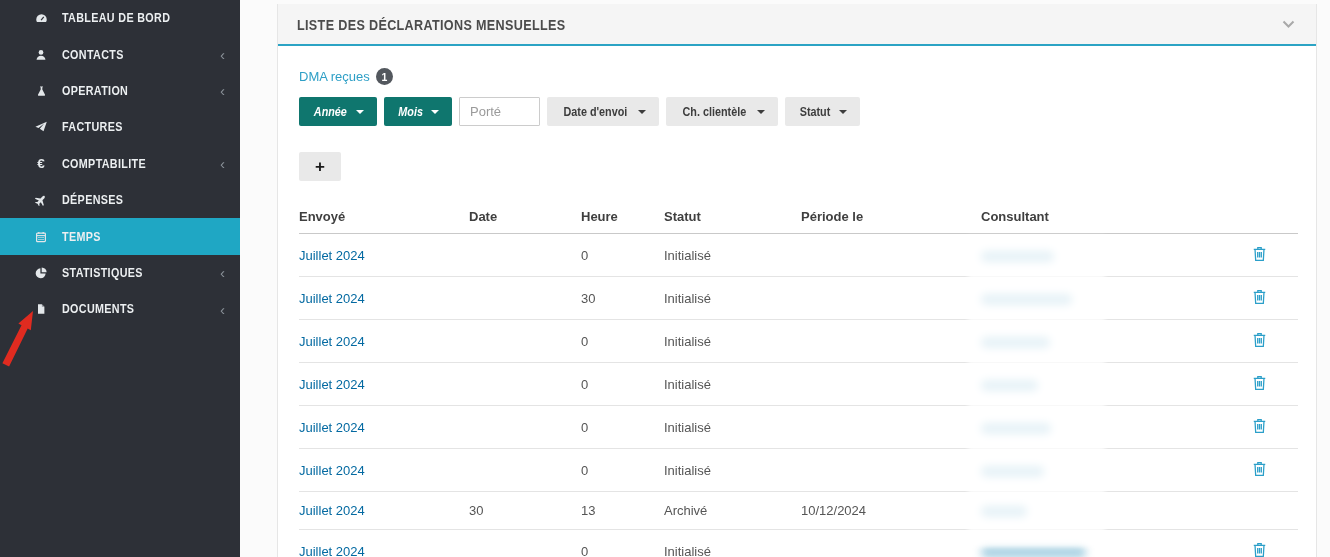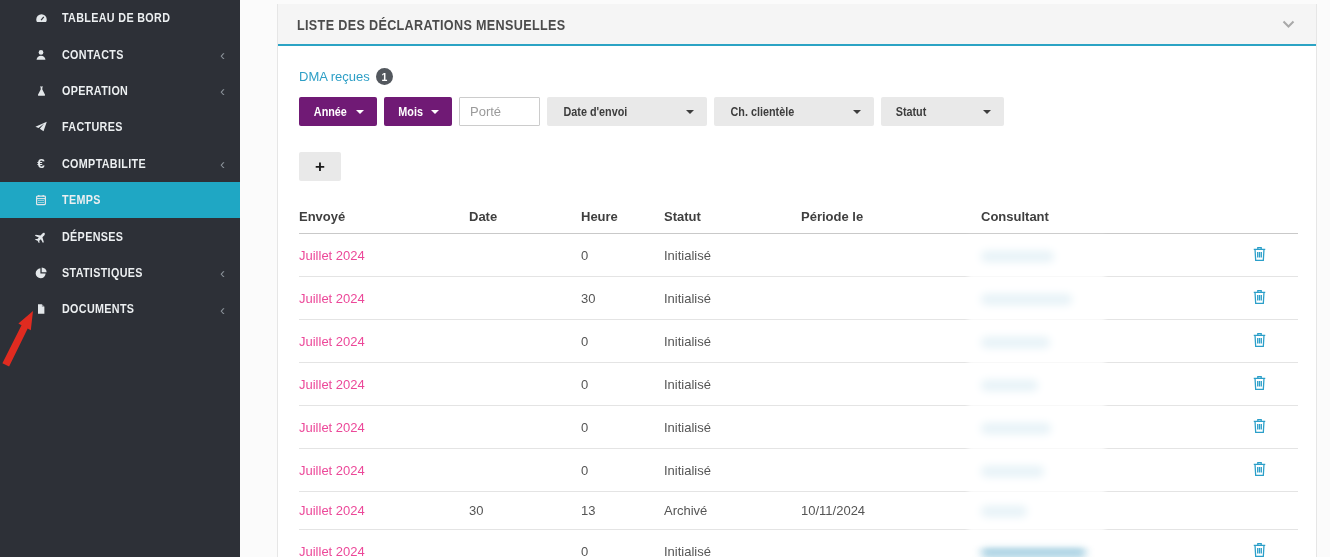--- a/index.html
+++ b/index.html
@@ -67,22 +67,22 @@
     margin-left:6px;
   }
 
   .filter-row { display:flex; gap:7px; margin-bottom:26px; align-items:center; }
   .btn {
     height:29px; display:inline-flex; align-items:center; justify-content:center;
     padding:0 13px; font-size:12px; border:none; border-radius:2px; cursor:pointer;
     font-family:"Liberation Sans", sans-serif;
   }
   .btn .lbl { display:inline-block; transform:scaleX(.9); font-weight:700; white-space:nowrap; }
-  .btn-primary { background:#701a75; color:#fff; }
-  .btn-light { background:#e9e9e9; color:#3d3d3d;gap:48px; }
+  .btn-primary { background:#0f766e; color:#fff;font-style:italic; }
+  .btn-light { background:#e9e9e9; color:#3d3d3d; }
   .caret {
     margin-left:7px; width:0; height:0; display:inline-block;
     border-left:4px solid transparent; border-right:4px solid transparent;
     border-top:4px solid currentColor;
   }
   .flt-input {
     width:81px; height:29px; border:1px solid #ccc; border-radius:1px;
     padding:0 10px; font-size:13px; color:#555;
     font-family:"Liberation Sans", sans-serif;
   }
@@ -96,21 +96,21 @@
 
   table.decl { width:999px; border-collapse:collapse; font-size:13px; table-layout:fixed; }
   .decl th {
     text-align:left; color:#3f3f3f; font-weight:700; font-size:13px;
     padding:5px 0 9px; border-bottom:1px solid #c9c9c9;
   }
   .decl td {
     height:18px; padding:11px 0; border-bottom:1px solid #e4e4e4;
     color:#555; vertical-align:middle;
   }
-  .period-link { color:#ec4899; text-decoration:none; cursor:pointer; }
+  .period-link { color:#0369a1; text-decoration:none; cursor:pointer; }
   .redacted {
     display:inline-block; height:11px; border-radius:5px;
     background:#5ba8c9; opacity:.55; filter:blur(4px); vertical-align:middle;
   }
   .td-action { text-align:center; }
   .trash-btn { background:none; border:none; cursor:pointer; color:#2b9fc9; padding:0; line-height:0; }
 
   .blur-overlay {
     position:absolute; left:690px; top:232px; width:137px; height:310px;
     background:rgba(255,255,255,.72); filter:blur(2px); pointer-events:none;
@@ -158,39 +158,39 @@
             </svg>
           </span>
           <span class="sb-label">FACTURES</span>
         </div>
         <div class="sb-item">
           <span class="sb-icon">
             <span style="font-weight:700;font-size:13.5px;line-height:1">€</span>
           </span>
           <span class="sb-label">COMPTABILITE</span>
           <span class="sb-chevron">‹</span>
+        </div>
+        <div class="sb-item">
+          <span class="sb-icon">
+            <svg width="14" height="14" viewBox="0 0 16 16" style="transform:rotate(42deg)">
+              <path fill="currentColor" d="M14.2 10.1 9.5 7.2V3.9c0-.8-.6-1.9-1.5-1.9s-1.5 1.1-1.5 1.9v3.3l-4.7 2.9v1.4l4.7-1.5v2.6L5 13.8v1l3-1 3 1v-1l-1.5-1.2V10l4.7 1.5z"></path>
+            </svg>
+          </span>
+          <span class="sb-label">DÉPENSES</span>
         </div>
         <div class="sb-item active">
           <span class="sb-icon">
             <svg width="14" height="14" viewBox="0 0 16 16" fill="none" stroke="currentColor">
               <rect x="3" y="3.6" width="10" height="9.8" rx="1" stroke-width="1.4"></rect>
               <path d="M3 6.4h10" stroke-width="1.2"></path>
               <path d="M5.5 2.2v2M10.5 2.2v2" stroke-width="1.4"></path>
               <path d="M5 8.6h1.4M7.3 8.6h1.4M9.6 8.6h1.4M5 10.9h1.4M7.3 10.9h1.4M9.6 10.9h1.4" stroke-width="1.3"></path>
             </svg>
           </span>
           <span class="sb-label">TEMPS</span>
-        </div>
-        <div class="sb-item">
-          <span class="sb-icon">
-            <svg width="14" height="14" viewBox="0 0 16 16" style="transform:rotate(42deg)">
-              <path fill="currentColor" d="M14.2 10.1 9.5 7.2V3.9c0-.8-.6-1.9-1.5-1.9s-1.5 1.1-1.5 1.9v3.3l-4.7 2.9v1.4l4.7-1.5v2.6L5 13.8v1l3-1 3 1v-1l-1.5-1.2V10l4.7 1.5z"></path>
-            </svg>
-          </span>
-          <span class="sb-label">DÉPENSES</span>
         </div>
         <div class="sb-item">
           <span class="sb-icon">
             <svg width="14" height="14" viewBox="0 0 16 16">
               <path fill="currentColor" d="M7.3 2.7a5.7 5.7 0 1 0 6 6h-6z"></path>
               <path fill="currentColor" d="M8.8 1.6a5.7 5.7 0 0 1 5.6 5.6H8.8z"></path>
             </svg>
           </span>
           <span class="sb-label">STATISTIQUES</span>
           <span class="sb-chevron">‹</span>
@@ -348,21 +348,21 @@
                 <td class="td-action"><button class="trash-btn"><span><svg width="15" height="17" viewBox="0 0 14 16" fill="none" stroke="currentColor" stroke-width="1.2">
                         <path d="M1.6 4.2h10.8M5.4 4V2.5h3.2V4M2.8 4.2l.6 10.2h7.2l.6-10.2"></path>
                         <path d="M5.3 6.6v5.2M7 6.6v5.2M8.7 6.6v5.2"></path>
                       </svg></span></button></td>
               </tr>
               <tr>
                 <td><a class="period-link">Juillet 2024</a></td>
                 <td>30</td>
                 <td>13</td>
                 <td>Archivé</td>
-                <td>10/11/2024</td>
+                <td>10/12/2024</td>
                 <td><span class="redacted" style="width: 46px;"></span></td>
                 <td class="td-action"></td>
               </tr>
               <tr>
                 <td><a class="period-link">Juillet 2024</a></td>
                 <td></td>
                 <td>0</td>
                 <td>Initialisé</td>
                 <td></td>
                 <td><span class="redacted" style="width: 105px;"></span></td>

